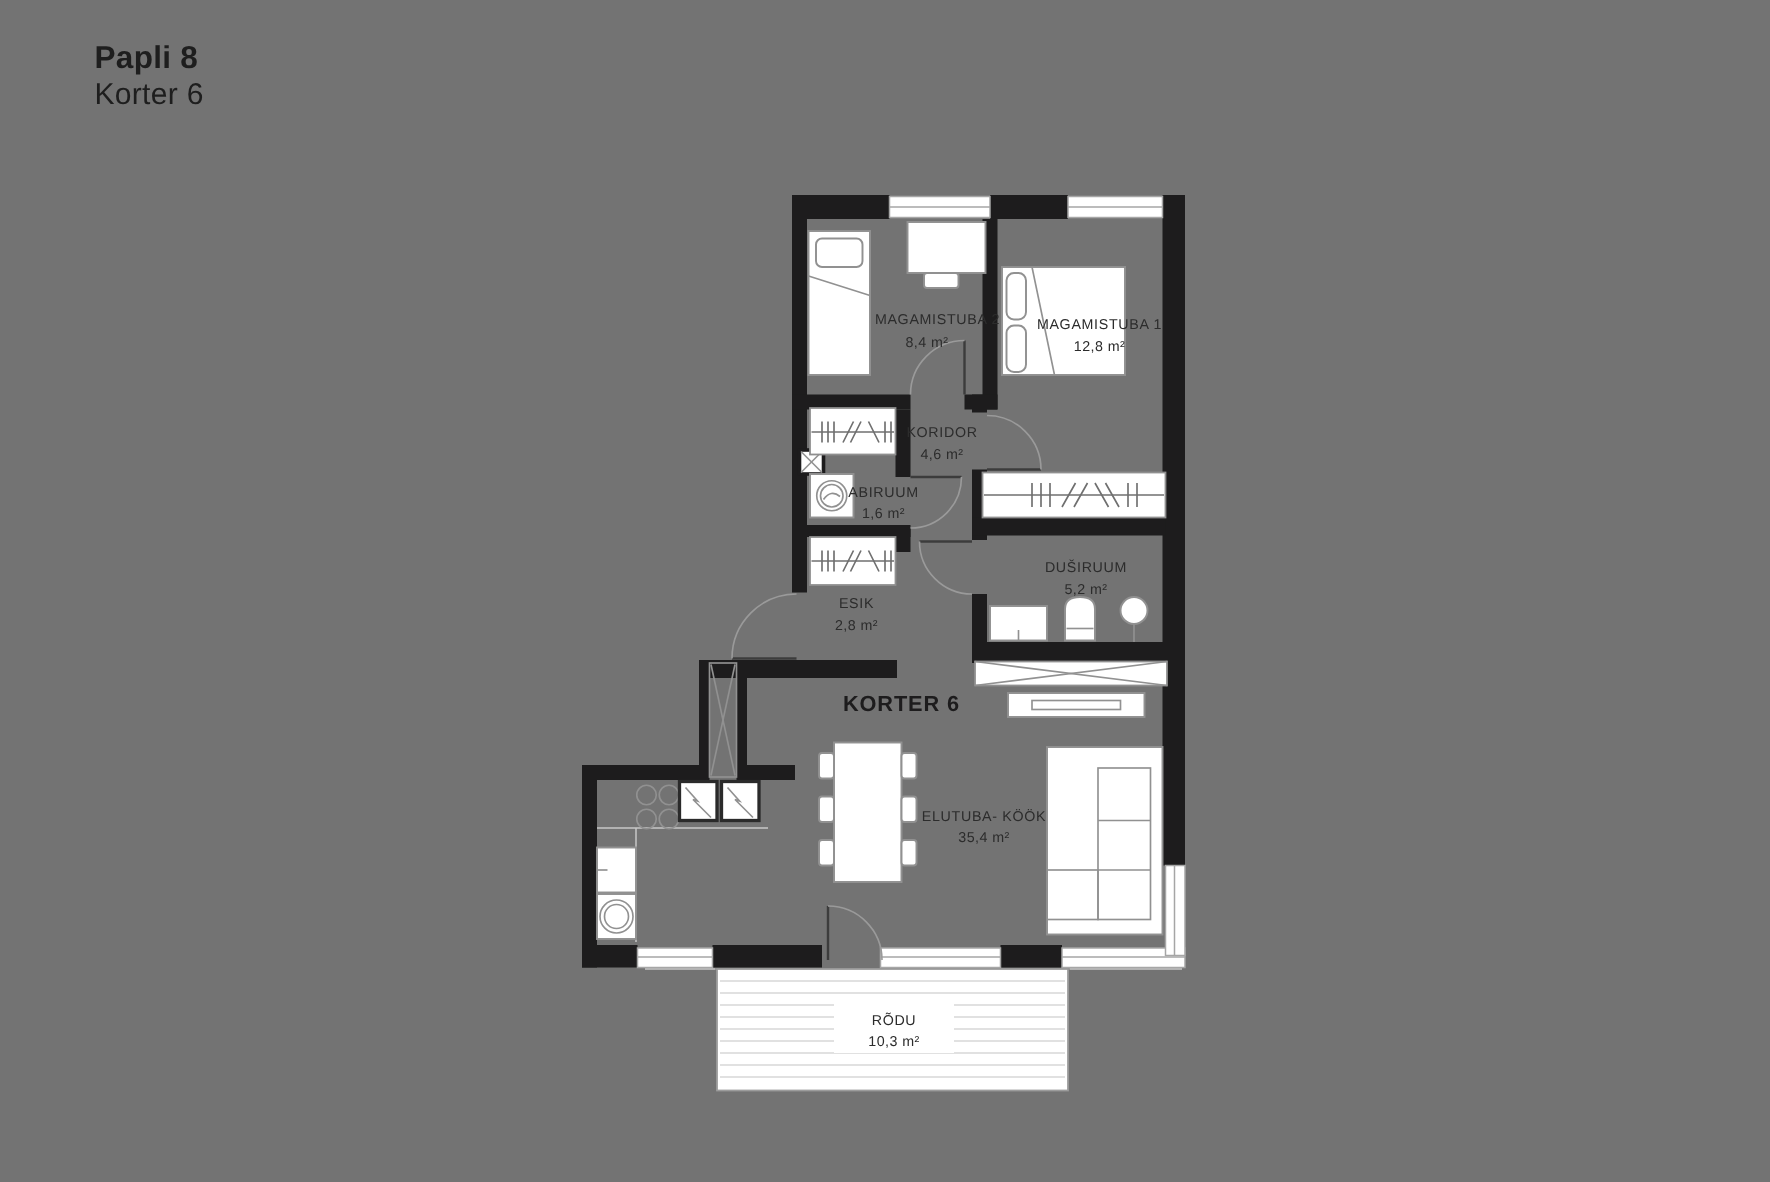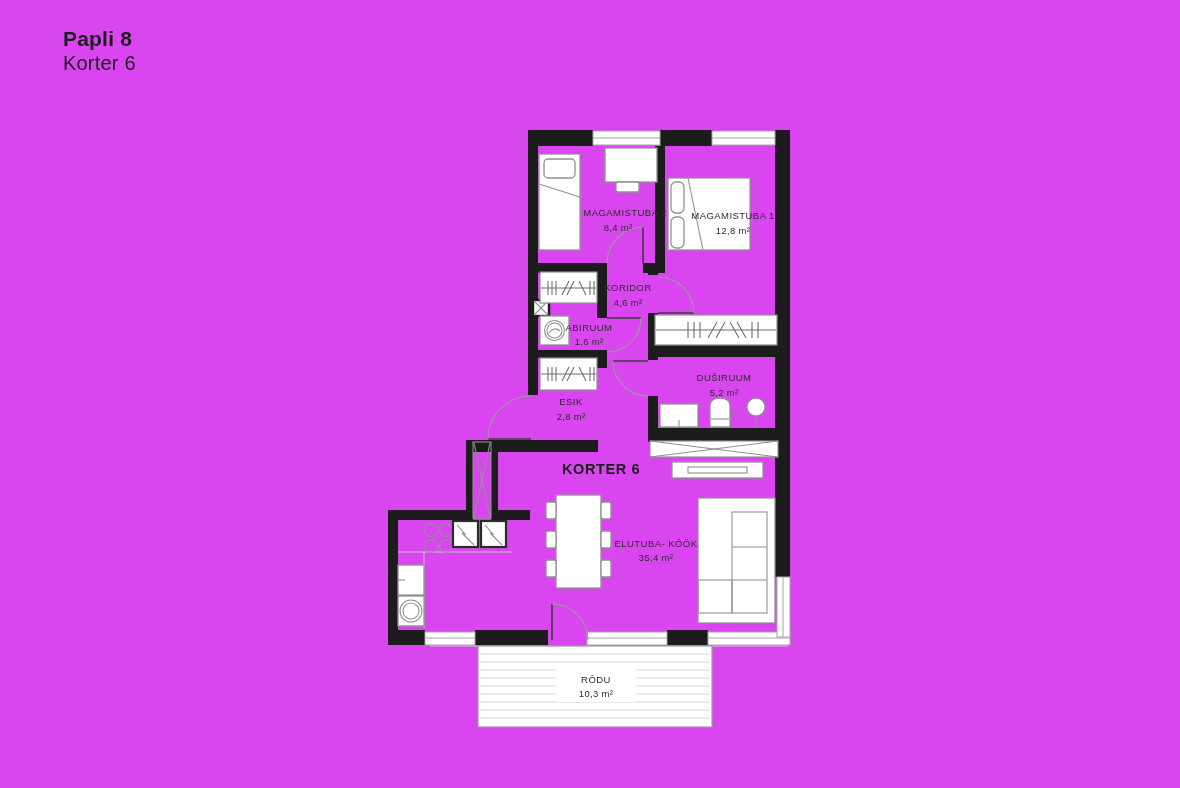--- a/index.html
+++ b/index.html
@@ -1,16 +1,16 @@
 <!DOCTYPE html>
 <html><head>
 <meta charset="utf-8">
 <style>
   html,body{margin:0;padding:0;background:#fff;}
-  .page{position:relative;width:1180px;height:788px;background:#d946ef;overflow:hidden;
+  .page{position:relative;width:1180px;height:788px;background:#737373;overflow:hidden;
         font-family:"Liberation Sans",sans-serif;}
   .title-block{position:absolute;left:63px;top:27px;color:#1e1e1e;}
   .title-block .proj{font-size:21px;font-weight:bold;line-height:24px;letter-spacing:.2px;}
   .title-block .unit{font-size:20px;font-weight:normal;line-height:24px;letter-spacing:.2px;}
   svg{position:absolute;left:0;top:0;}
   .wall{fill:#1d1c1d;}
   .win{fill:#ffffff;stroke:#a6a6a6;stroke-width:1;}
   .winline{stroke:#a6a6a6;stroke-width:1;}
   .furn{fill:#ffffff;stroke:#919191;stroke-width:1.3;}
   .thin{fill:none;stroke:#919191;stroke-width:1.1;}

